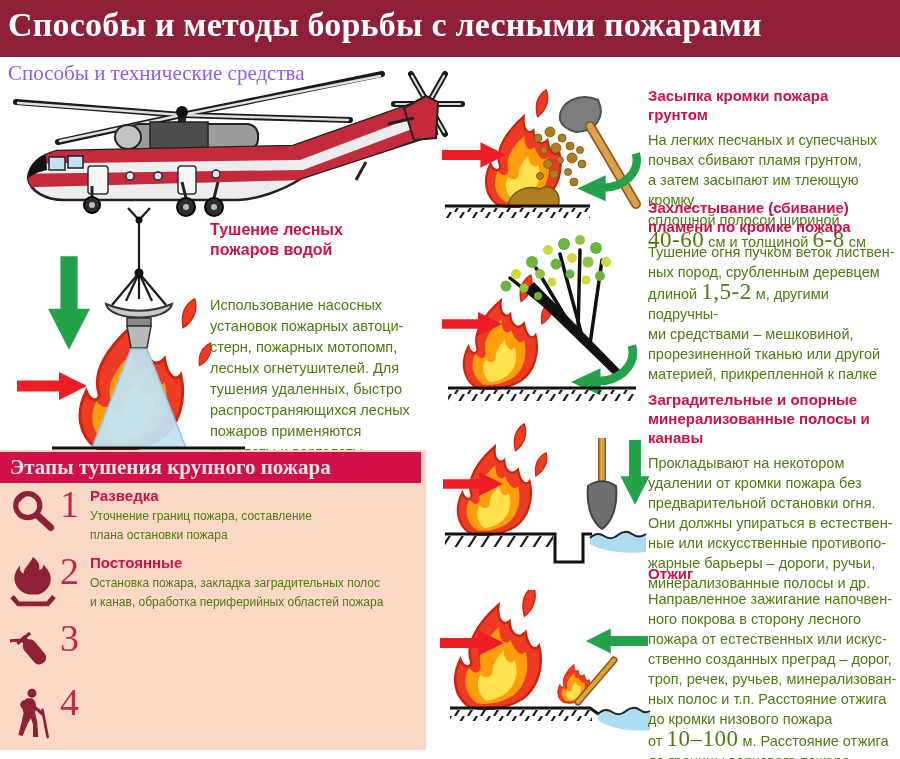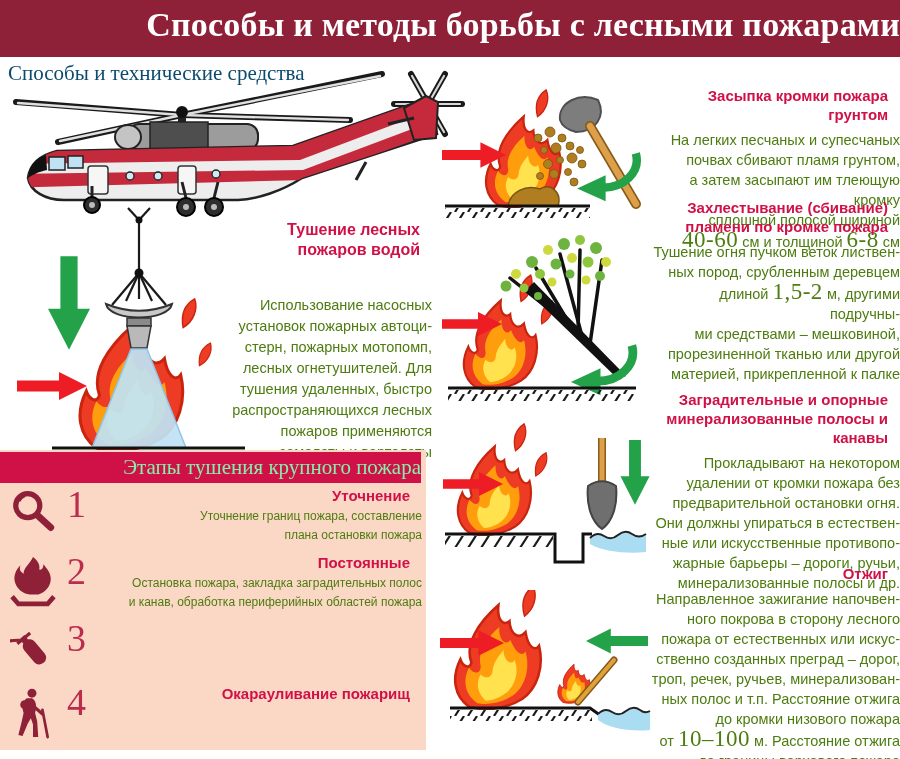--- a/index.html
+++ b/index.html
@@ -1,35 +1,35 @@
 <!DOCTYPE html>
 <html><head>
 <meta charset="utf-8">
 <style>
   html,body{margin:0;padding:0;background:#fff;}
   #poster{position:relative;width:900px;height:759px;background:#fff;overflow:hidden;
-          font-family:"Liberation Sans",sans-serif;text-align:right;}
+          font-family:"Liberation Sans",sans-serif;}
   
   #titlebar{position:absolute;left:0;top:0;width:900px;height:57px;background:#8e2038;}
   #titlebar h1{margin:0;padding:6px 0 0 8px;font-family:"Liberation Serif",serif;
                font-weight:700;font-size:34px;color:#fff;letter-spacing:.2px;}
   #subtitle{position:absolute;left:8px;top:61px;font-family:"Liberation Serif",serif;
-            font-size:21px;color:#0c4a6e;}
+            font-size:21px;color:#8b5cf6;}
   
   .h-crimson{color:#d01148;font-weight:700;font-size:15px;line-height:19px;white-space:pre-line;margin:0 12px 6px 0;}
   .body-txt{color:#4d7c0f;font-size:14.5px;line-height:20px;white-space:pre-line;}
   .bignum{font-family:"Liberation Serif",serif;font-size:23px;letter-spacing:.5px;}
   .method{position:absolute;left:648px;width:252px;}
   .left-block{position:absolute;left:210px;top:220px;width:222px;}
   .left-block .body-txt{line-height:21px;margin-top:35px;}
   
   #stage-panel{position:absolute;left:0;top:450px;width:426px;height:300px;background:#fbd7c5;}
   #stage-banner{position:absolute;left:0;top:2px;width:421px;height:31px;background:#d01148;}
-  #stage-banner span{display:block;padding-left:22px;line-height:31px;color:#86efac;
-                     font-family:"Liberation Serif",serif;font-weight:400;font-size:21px;}
+  #stage-banner span{display:block;padding-left:10px;line-height:31px;color:#e5e5e5;
+                     font-family:"Liberation Serif",serif;font-weight:700;font-size:21px;}
   .step{position:absolute;left:0;width:100%;height:64px;}
   .step-icon{position:absolute;left:10px;top:2px;width:46px;height:54px;}
   .step-num{position:absolute;left:60px;top:-4px;width:26px;font-family:"Liberation Serif",serif;
             font-size:38px;color:#bc2a4d;}
   .step-text{position:absolute;left:90px;top:0;width:332px;}
   .step-text .h-crimson{margin-bottom:2px;}
   .step-text .body-txt{font-size:12px;line-height:19px;}
   svg{display:block;}
   .scene{position:absolute;}
 </style>
@@ -338,21 +338,21 @@
     </div>
 
     <div class="step" style="top:36px">
       <svg class="step-icon" viewBox="0 0 44 48">
         <circle cx="17" cy="15" r="11.5" fill="none" stroke="#8e2038" stroke-width="5"></circle>
         <path d="M9,11 A9,9 0 0 1 14,6" fill="none" stroke="#8e2038" stroke-width="2"></path>
         <line x1="26" y1="24" x2="39" y2="36" stroke="#8e2038" stroke-width="6.5" stroke-linecap="round"></line>
       </svg>
       <div class="step-num">1</div>
       <div class="step-text">
-        <p class="h-crimson">Уточнение</p>
+        <p class="h-crimson">Разведка</p>
         <div class="body-txt">Уточнение границ пожара, составление
 плана остановки пожара</div>
       </div>
     </div>
 
     <div class="step" style="top:103px">
       <svg class="step-icon" viewBox="0 0 44 48">
         <path d="M22,0 C19,7 13,10 13,16 C9,14 9,11 10,8 C5,13 3,19 5,25 C7,31 12,35 19,36 L27,36 C34,34 39,28 39,21 C39,15 35,11 32,7 C32,11 30,13 28,12 C29,7 26,3 22,0 Z" fill="#8e2038"></path>
         <path d="M2,38 L8,45 L36,45 L42,38" fill="none" stroke="#8e2038" stroke-width="4.5"></path>
       </svg>
@@ -382,18 +382,17 @@
         <g fill="#8e2038">
           <circle cx="21" cy="5" r="4.3"></circle>
           <path d="M16,10 C12,13 11,18 13,24 L11,33 L8,45 L12,46 L17,34 L20,29 L22,35 L22,47 L27,47 L26,32 L24,24 C26,18 25,12 21,10 Z"></path>
           <circle cx="14" cy="16" r="4.2"></circle>
           <path d="M22,17 L31,25" stroke="#8e2038" stroke-width="3" fill="none" stroke-linecap="round"></path>
           <path d="M31,21 L36,47" stroke="#8e2038" stroke-width="2.6" fill="none" stroke-linecap="round"></path>
         </g>
       </svg>
       <div class="step-num">4</div>
       <div class="step-text">
-        <p class="h-crimson">Окарауливание пожарищ</p>
       </div>
     </div>
   </div>
 
 </div>
 
 </body></html>

